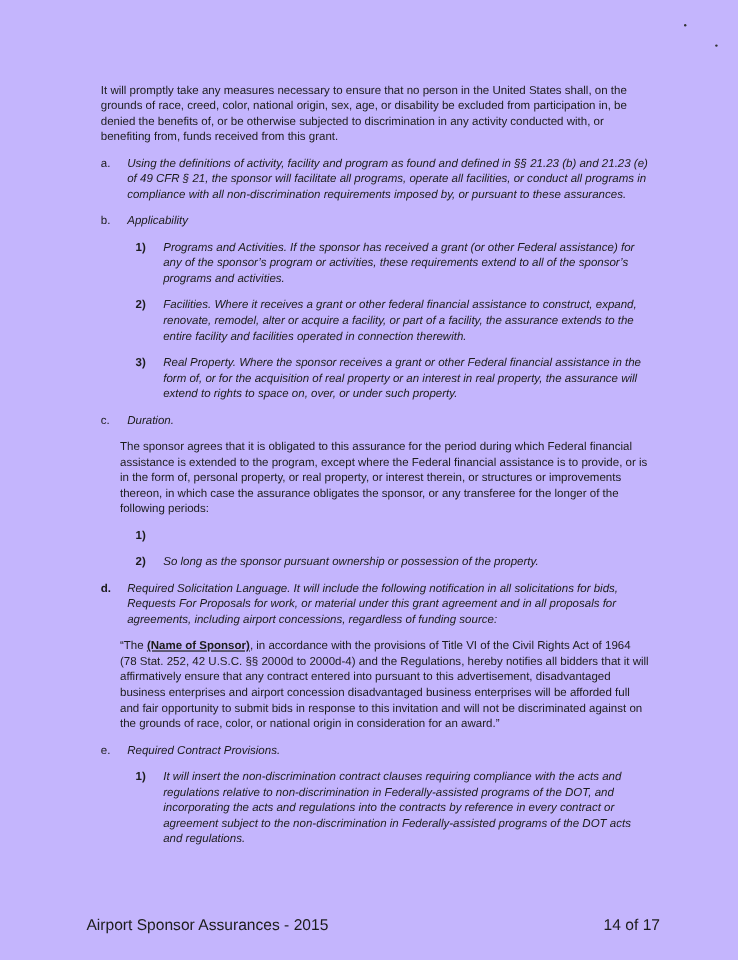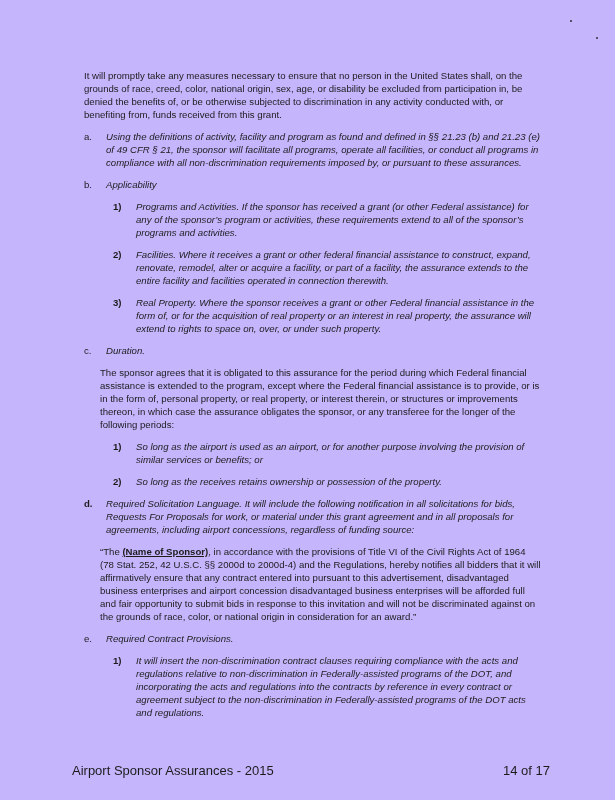--- a/index.html
+++ b/index.html
@@ -74,26 +74,25 @@
 
     <div class="block li l1">
       <span class="marker">c.</span>
       <span class="body">Duration.</span>
     </div>
 
     <p class="block indent1">The sponsor agrees that it is obligated to this assurance for the period during which Federal financial assistance is extended to the program, except where the Federal financial assistance is to provide, or is in the form of, personal property, or real property, or interest therein, or structures or improvements thereon, in which case the assurance obligates the sponsor, or any transferee for the longer of the following periods:</p>
 
     <div class="block li l2">
       <span class="marker bold">1)</span>
-      <span class="body">So long as the airport is used as an airport, or for another purpose involving the provision of similar services or benefits; or</span>
     </div>
 
     <div class="block li l2">
       <span class="marker bold">2)</span>
-      <span class="body">So long as the receives retains ownership or possession of the property.</span>
+      <span class="body">So long as the sponsor pursuant ownership or possession of the property.</span>
     </div>
 
     <div class="block li l1">
       <span class="marker bold">d.</span>
       <span class="body">Required Solicitation Language. It will include the following notification in all solicitations for bids, Requests For Proposals for work, or material under this grant agreement and in all proposals for agreements, including airport concessions, regardless of funding source:</span>
     </div>
 
     <p class="block indent1"><span>“The </span><span class="bold underline">(Name of Sponsor)</span><span>, in accordance with the provisions of Title VI of the Civil Rights Act of 1964 (78 Stat. 252, 42 U.S.C. §§ 2000d to 2000d-4) and the Regulations, hereby notifies all bidders that it will affirmatively ensure that any contract entered into pursuant to this advertisement, disadvantaged business enterprises and airport concession disadvantaged business enterprises will be afforded full and fair opportunity to submit bids in response to this invitation and will not be discriminated against on the grounds of race, color, or national origin in consideration for an award.”</span></p>
 
     <div class="block li l1">

